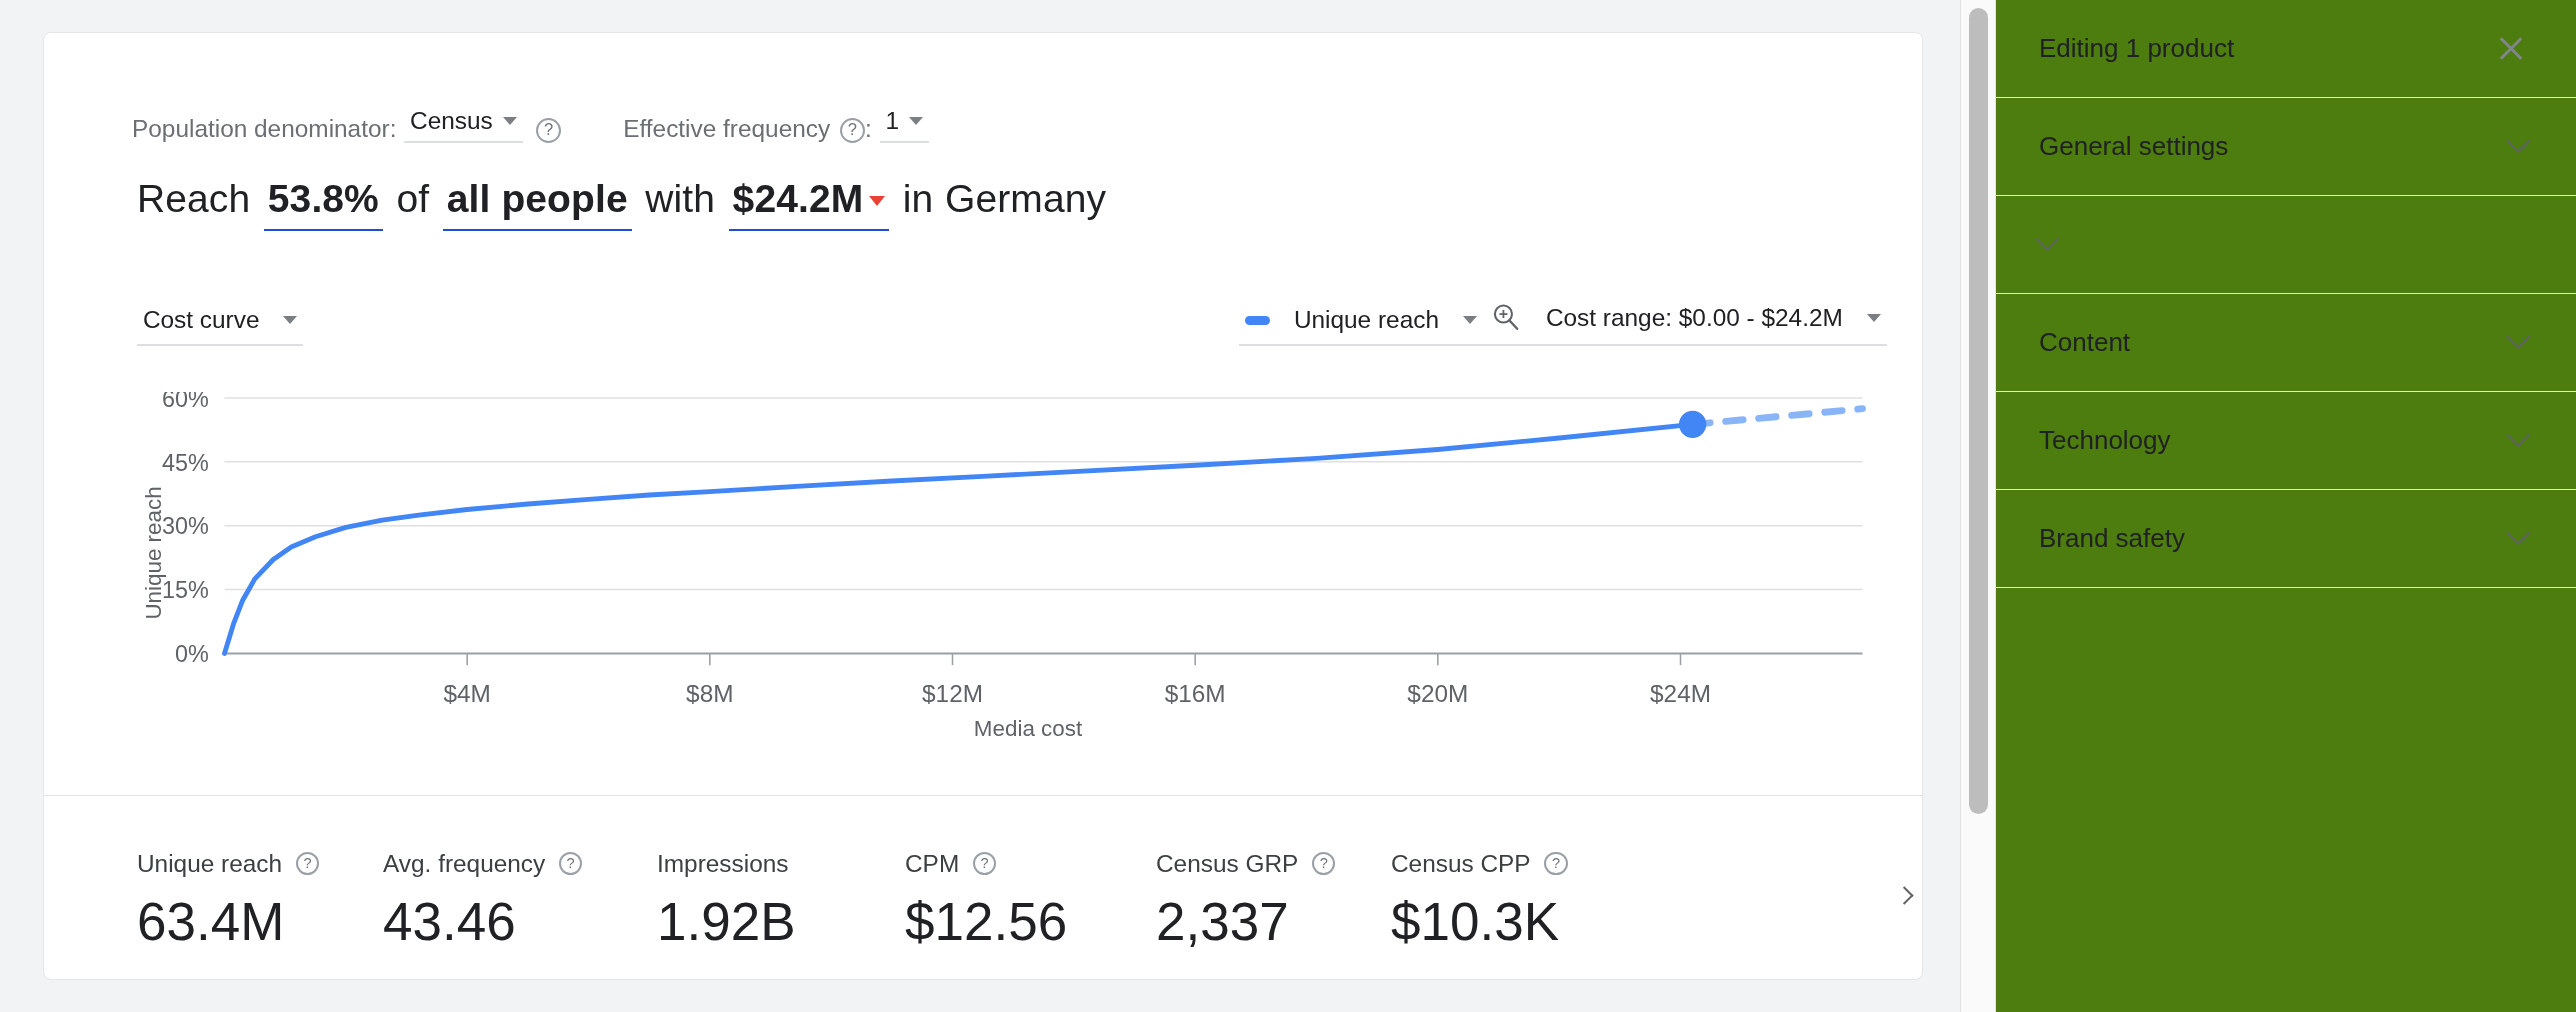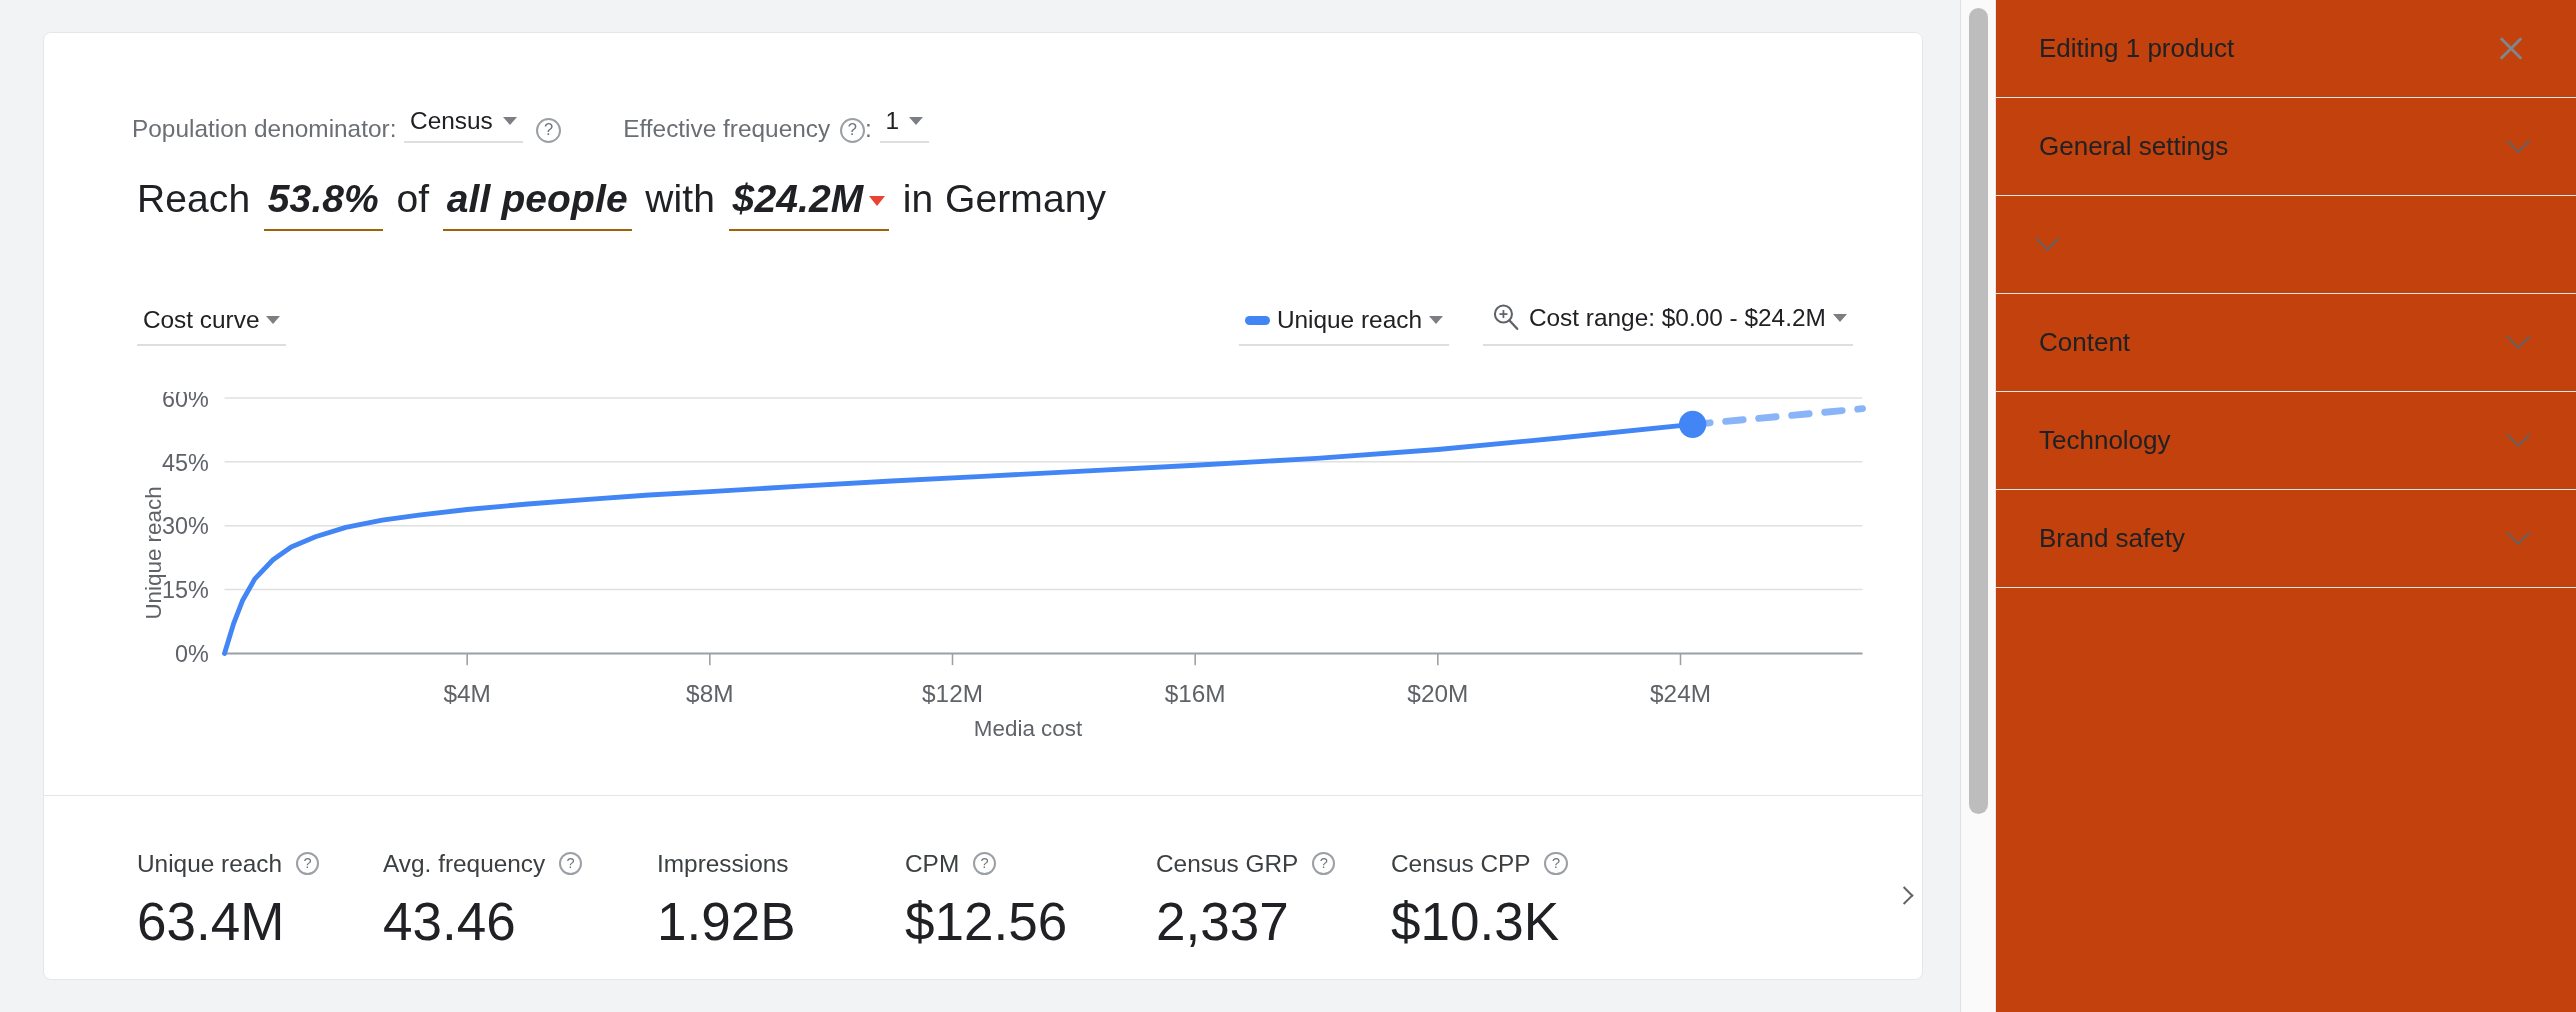--- a/index.html
+++ b/index.html
@@ -61,43 +61,42 @@
 
   
   .headline {
     position: absolute; left: 93px; top: 144px;
     font-size: 39px; color: #202124; letter-spacing: 0.1px;
     display: flex; align-items: baseline; white-space: nowrap;
   }
   .headline .plain { font-weight: 400; }
   .headline .editable {
     font-weight: 700;
-    border-bottom: 2px solid #a16207;
+    border-bottom: 2px solid #1d4ed8;
     padding: 0 3.9px 7.8px 3.9px;
     margin: 0 2px;
-    font-style: italic;
   }
   .headline .sp { width: 11.7px; display: inline-block; }
   .red-caret {
     width: 0; height: 0;
     border-left: 8.8px solid transparent;
     border-right: 8.8px solid transparent;
     border-top: 10.7px solid #ea4335;
     display: inline-block;
     margin-left: 5.9px; position: relative; top: -5.9px;
   }
 
   
   .chart-toolbar {
     position: absolute; left: 93px; top: 258px;
     width: 1784px; height: 55px;
   }
   .tb-item {
     position: absolute; bottom: 0;
-    display: flex; align-items: center; gap: 7px;
+    display: flex; align-items: center; gap: 24px;
     border-bottom: 2px solid #dcdfe2;
     padding: 0 5.9px 9.8px 5.9px;
     font-size: 24.4px; color: #202124;
     white-space: nowrap;
   }
   #tb-cost-curve { left: 0; }
   #tb-series { left: 1102px; }
   #tb-range { left: 1346px; }
   .legend-swatch {
     width: 25px; height: 8.8px; border-radius: 4.9px;
@@ -182,21 +181,21 @@
   #scroll-thumb {
     position: absolute; left: 7.8px; top: 7.8px;
     width: 19.5px; height: 806px;
     background: #bdbdbd; border-radius: 9.8px;
   }
 
   
   #right-panel {
     position: absolute; left: 1995px; top: 0;
     width: 581px; height: 1012px;
-    background: #c2410c;
+    background: #4d7c0f;
     border-left: 1px solid #e4e6e8;
   }
   .panel-row {
     position: relative;
     height: 98px;
     display: flex; align-items: center;
     padding: 0 49px 0 43px;
     border-bottom: 1px solid #e4e6e8;
   }
   .panel-row:first-child { border-bottom: 1px solid #e4e6e8; }

